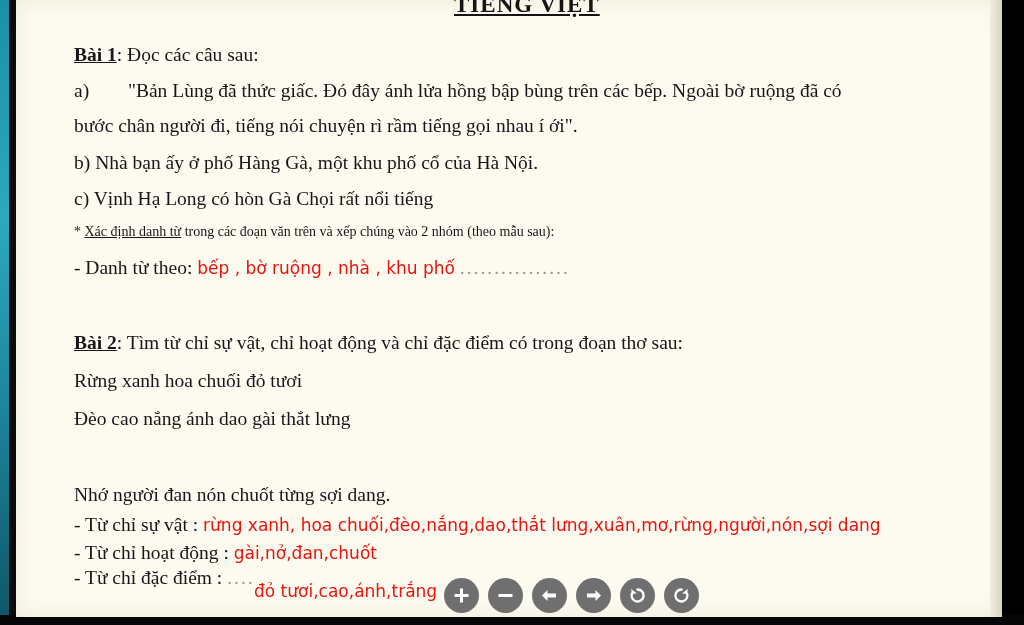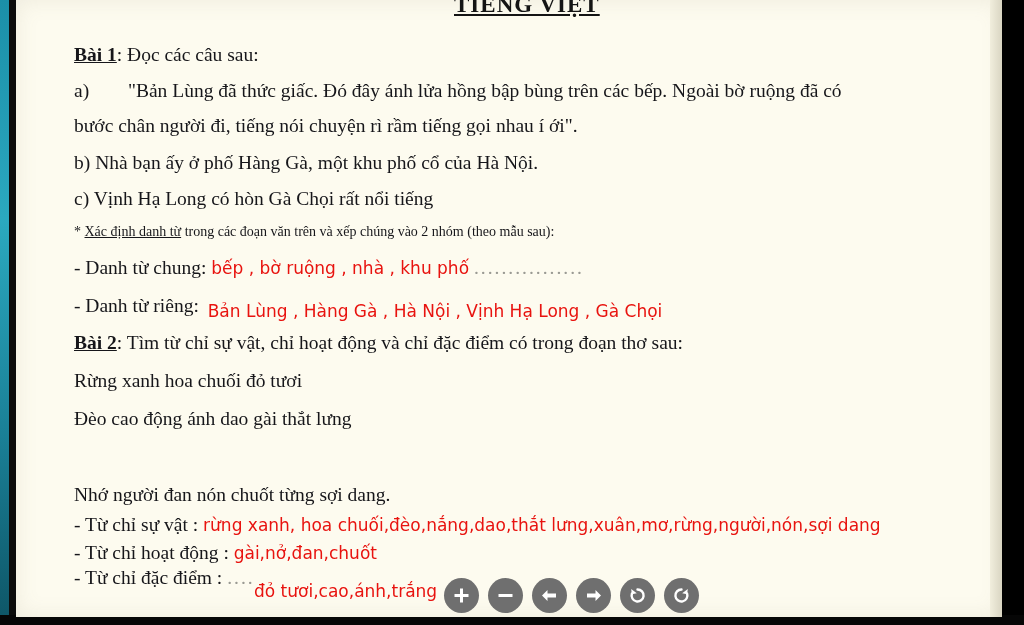--- a/index.html
+++ b/index.html
@@ -182,36 +182,32 @@
         <span>c)</span>
         <span>Vịnh Hạ Long có hòn Gà Chọi rất nổi tiếng</span>
       </div>
 
       <div class="line" style="left:0; top:219px; font-size:14px;">
         <span>*</span>
         <span class="ul">Xác định danh từ</span><span> trong các đoạn văn trên và xếp chúng vào 2 nhóm (theo mẫu sau):</span>
       </div>
 
       <div class="line" style="left:0; top:255px;">
-        <span>- Danh từ chung:</span>
+        <span>- Danh từ theo:</span>
         <span class="ans">bếp , bờ ruộng , nhà , khu phố</span>
         <span class="dots">................</span>
       </div>
 
-      <div class="line" style="left:0; top:293px;">
-        <span>- Danh từ riêng:</span>
-        <span class="ans" style="position:relative; top:5px; left:4px;">Bản Lùng , Hàng Gà , Hà Nội , Vịnh Hạ Long , Gà Chọi</span>
-      </div>
 
       <div class="line" style="left:0; top:330px;">
         <span class="bold-ul">Bài 2</span><span>: Tìm từ chỉ sự vật, chỉ hoạt động và chỉ đặc điểm có trong đoạn thơ sau:</span>
       </div>
 
       <div class="line" style="left:0; top:368px;">Rừng xanh hoa chuối đỏ tươi</div>
-      <div class="line" style="left:0; top:406px;">Đèo cao động ánh dao gài thắt lưng</div>
+      <div class="line" style="left:0; top:406px;">Đèo cao nắng ánh dao gài thắt lưng</div>
       <div class="line" style="left:0; top:512px;">
         <span>- Từ chỉ sự vật :</span>
         <span class="ans">rừng xanh, hoa chuối,đèo,nắng,dao,thắt lưng,xuân,mơ,rừng,người,nón,sợi dang</span>
       </div>
 
       <div class="line" style="left:0; top:482px;">Nhớ người đan nón chuốt từng sợi dang.</div>
 
       <div class="line" style="left:0; top:565px;">
         <span>- Từ chỉ đặc điểm :</span>
         <span class="dots">....</span>

